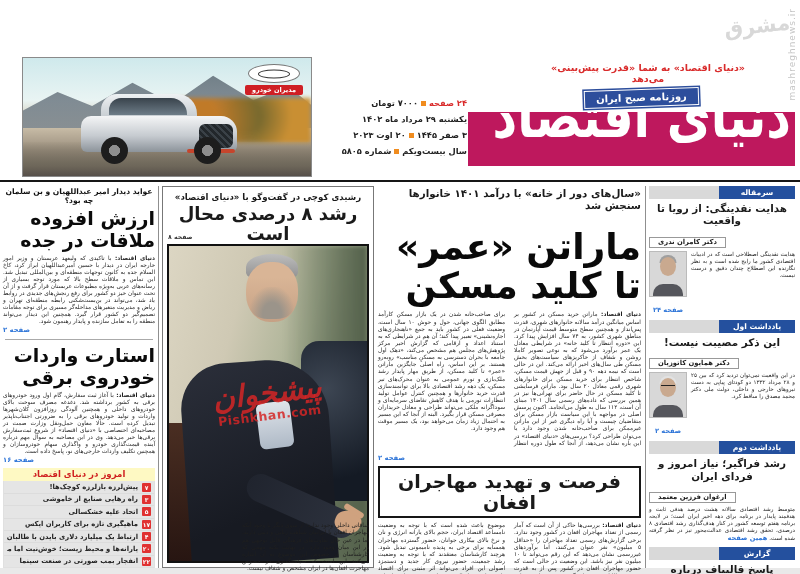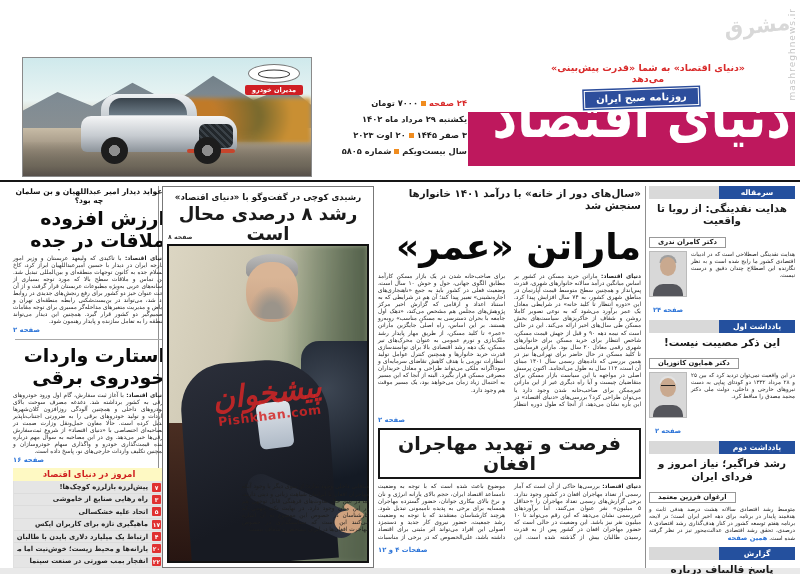--- a/index.html
+++ b/index.html
@@ -43,21 +43,21 @@
       white-space:nowrap;letter-spacing:-2px;transform:scaleY(1.22);transform-origin:bottom;}
   .hrule{position:absolute;left:0;top:180px;width:800px;height:2px;background:#161616;}
   .wm-site{position:absolute;left:787px;top:8px;writing-mode:vertical-rl;transform:rotate(180deg);
       font-size:9px;color:#c6c6c6;letter-spacing:1px;direction:ltr;}
   .wm-logo{position:absolute;left:724px;top:14px;color:#d8d8d8;font-size:21px;font-weight:bold;transform:rotate(-6deg);}
   
   .vr{position:absolute;top:186px;width:1px;height:382px;background:#8f8f8f;}
   .vr1{left:158px;} .vr3{left:645px;}
   .bottom-edge{position:absolute;left:0;top:568px;width:800px;height:6px;background:#e9e9e9;}
   
-  .colL{position:absolute;left:13px;top:187px;width:152px;}
+  .colL{position:absolute;left:3px;top:187px;width:152px;}
   .kicker-sm{font-size:7.6px;font-weight:bold;text-align:center;line-height:1.25;color:#111;}
   .hl-left{font-size:19px;font-weight:900;text-align:right;line-height:1.18;letter-spacing:-.5px;color:#0b0b0b;margin-top:1px;}
   .body-txt{font-size:5.8px;line-height:1.22;text-align:justify;color:#1f1f1f;margin-top:3px;}
   .lead{font-weight:bold;}
   .pageref{color:#2e75d8;font-weight:bold;font-size:6.8px;}
   .pref-l{display:block;text-align:left;margin-top:1px;}
   .divider{height:1px;background:#aaa;margin:4px 2px;}
   .today-bar{height:13px;background:#fef9c3;color:#cf1f1f;font-weight:bold;font-size:8.6px;text-align:center;line-height:13px;margin-top:4px;}
   .today-list{background:#e5e5e5;border:1px solid #e0e0e0;border-top:none;}
   .trow{display:flex;align-items:center;gap:4px;height:11.4px;border-bottom:1px solid #dcdcdc;padding:0 3px;}
@@ -256,20 +256,21 @@
         <div class="ph-wm-fa">پیشخوان</div>
         <div class="ph-wm-en">Pishkhan.com</div>
       </div>
     </div>
   </div>
 
   <div class="colM">
     <div class="m-kicker">«سال‌های دور از خانه» با درآمد ۱۴۰۱ خانوارها سنجش شد</div>
     <div class="m-headline">
       <span>ماراتن «عمر»</span><br>
+      <span>تا کلید مسکن</span>
     </div>
     <div class="m-body">
       <span class="lead">دنیای اقتصاد: </span><span>ماراتن خرید مسکن در کشور بر اساس میانگین درآمد سالانه خانوارهای شهری، قدرت پس‌انداز و همچنین سطح متوسط قیمت آپارتمان در مناطق شهری کشور، به ۷۴ سال افزایش پیدا کرد. این «دوره انتظار تا کلید خانه» در شرایطی معادل یک عمر برآورد می‌شود که به نوعی تصویر کاملا روشن و شفاف از خاکریزهای سیاست‌های بخش مسکن طی سال‌های اخیر ارائه می‌کند. این در حالی است که نیمه دهه ۹۰ و قبل از جهش قیمت مسکن، شاخص انتظار برای خرید مسکن برای خانوارهای شهری رقمی معادل ۲۰ سال بود. ماراتن فرسایشی تا کلید مسکن در حال حاضر برای تهرانی‌ها نیز در همین بررسی که داده‌های رسمی سال ۱۴۰۱ مبنای آن است، ۱۱۲ سال به طول می‌انجامد. اکنون پرسش اصلی در مواجهه با این سیاست بازار مسکن برای متقاضیان چیست و آیا راه دیگری غیر از این ماراتن غیرممکن برای صاحب‌خانه شدن وجود دارد یا می‌توان طراحی کرد؟</span>
       <span>بررسی‌های «دنیای اقتصاد» در این باره نشان می‌دهد، از آنجا که طول دوره انتظار برای صاحب‌خانه شدن در یک بازار مسکن کارآمد مطابق الگوی جهانی، حول و حوش ۱۰ سال است، وضعیت فعلی در کشور باید به جمع «ناهنجاری‌های اجاره‌نشینی» تعبیر پیدا کند؛ آن هم در شرایطی که به استناد اعداد و ارقامی که گزارش اخیر مرکز پژوهش‌های مجلس هم مشخص می‌کند، «دهک اول جامعه با بحران دسترسی به مسکنِ مناسب» روبه‌رو هستند. بر این اساس، راه اصلی جایگزین ماراتن «عمر» تا کلید مسکن، از طریق مهار پایدار رشد ملک‌بازی و تورم عمومی به عنوان محرک‌های تیر مسکن، یک دهه رشد اقتصادی بالا برای توانمندسازی قدرت خرید خانوارها و همچنین کنترل عوامل تولید انتظارات تورمی با هدف کاهش تقاضای سرمایه‌ای و سوداگرانه ملکی می‌تواند طراحی و معادل خریداران مصرفی مسکن قرار بگیرد. البته از آنجا که این مسیر به احتمال زیاد زمان می‌خواهد بود، یک مسیر موقت هم وجود دارد.</span>
     </div>
     <span class="pageref pref-l">صفحه ۲</span>
     <div class="sub-box">
       <div class="sub-headline">فرصت و تهدید مهاجران افغان</div>
     </div>
     <div class="sub-body">

